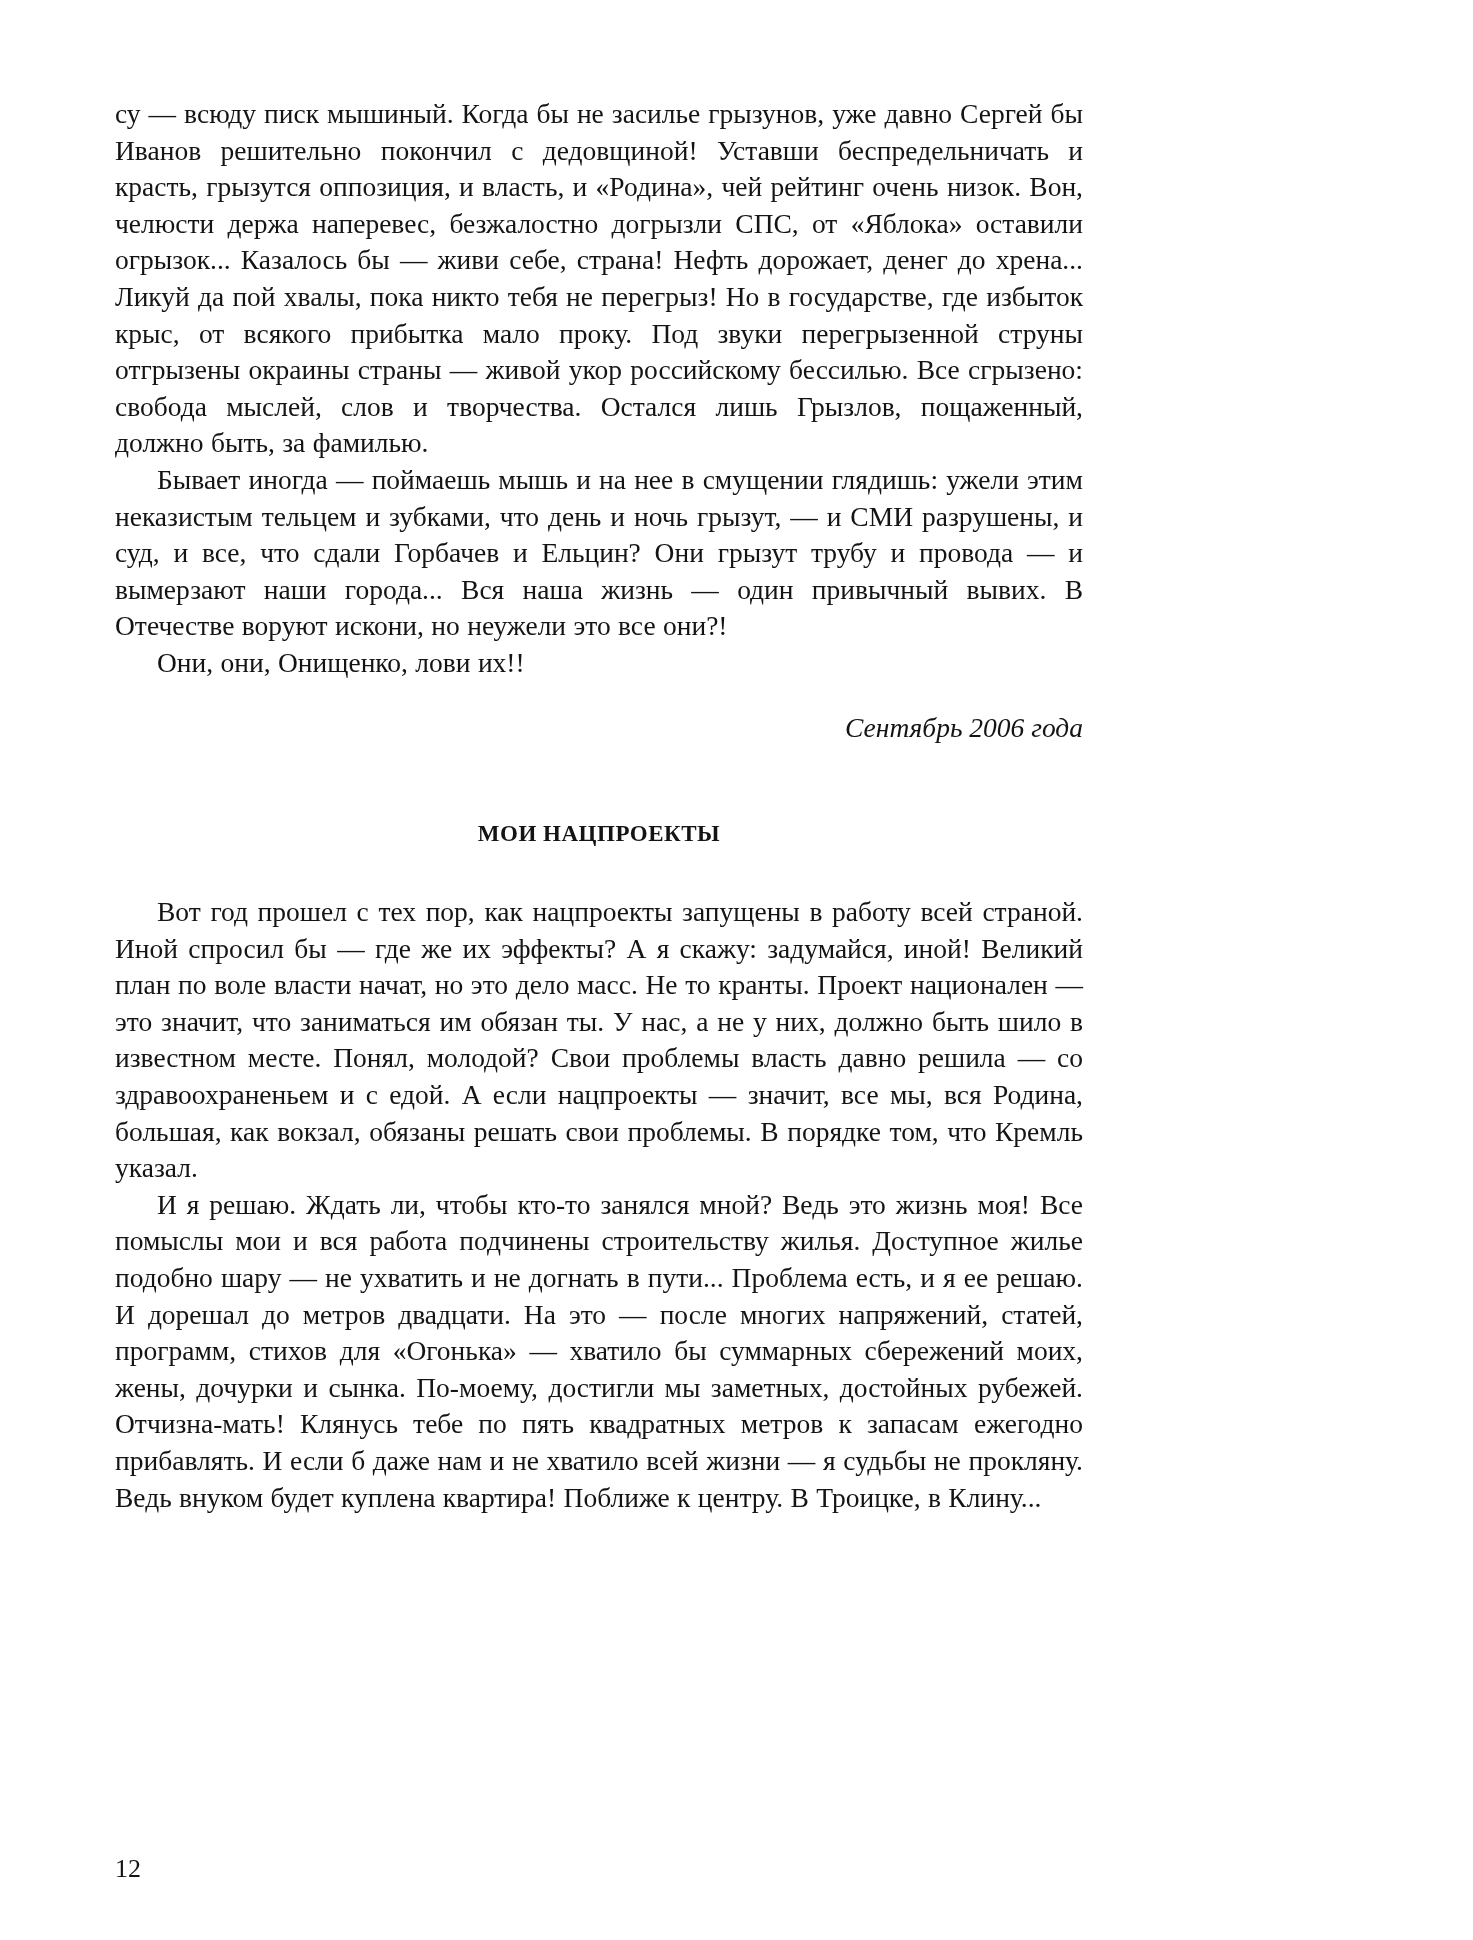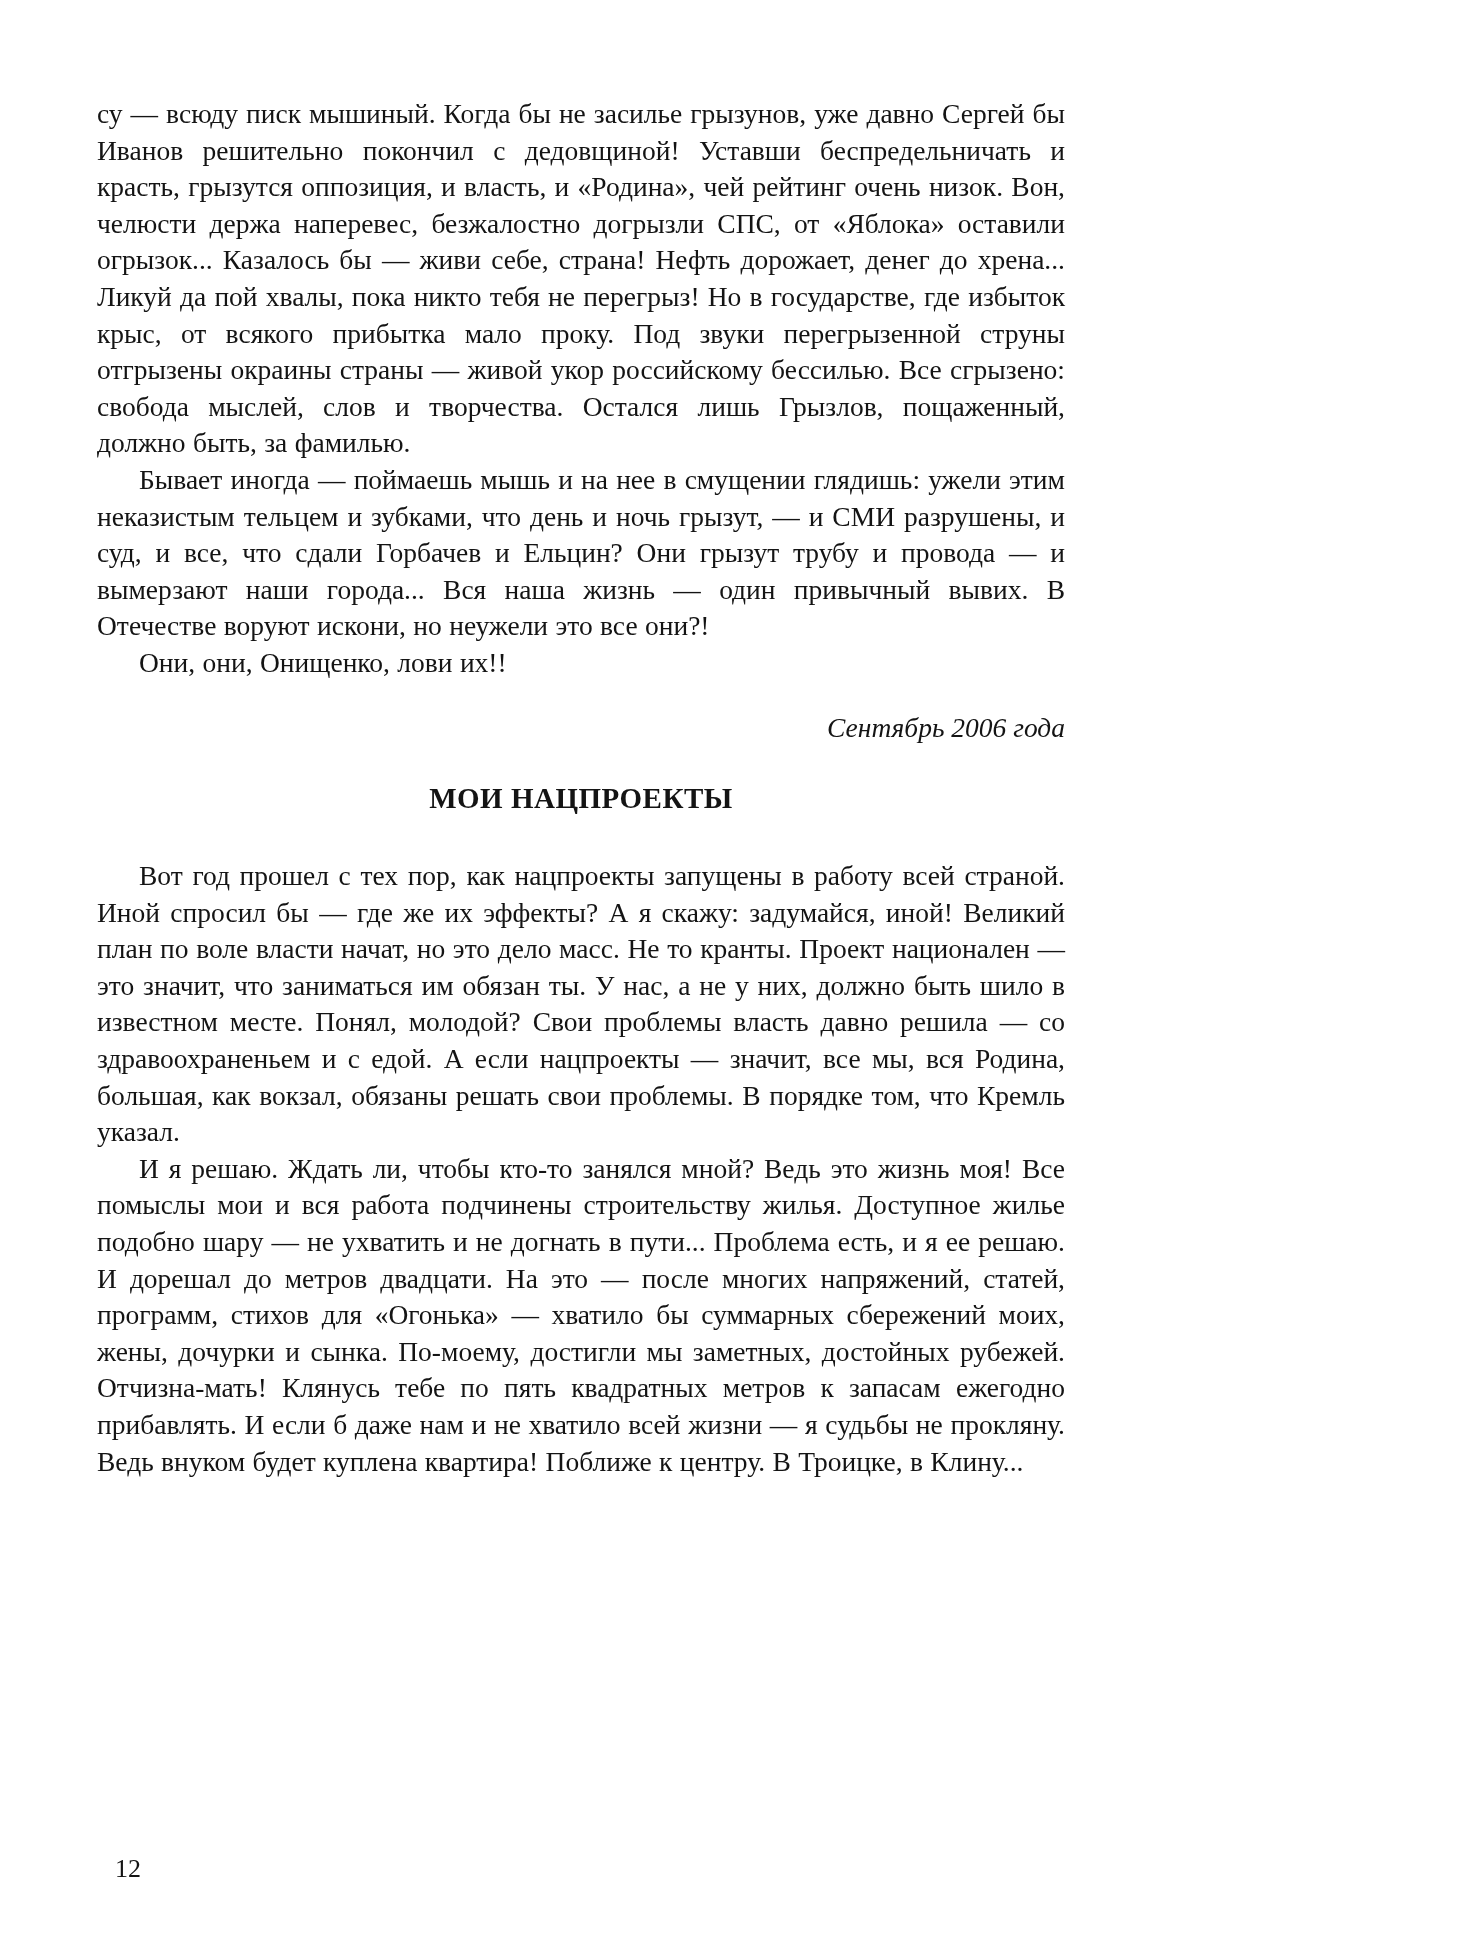--- a/index.html
+++ b/index.html
@@ -12,45 +12,45 @@
     width: 1473px;
     height: 1940px;
     margin: 0 auto;
     background: #ffffff;
     font-family: "Liberation Serif", "DejaVu Serif", serif;
     color: #141414;
     overflow: hidden;
   }
   .text-block {
     position: absolute;
-    left: 97px;
+    left: 115px;
     top: 96px;
     width: 968px;
     font-size: 27.5px;
     line-height: 36.6px;
     text-align: justify;
   }
   .para {
     margin: 0;
     text-indent: 42px;
     word-spacing: 0.5px;
   }
   .para.no-indent {
     text-indent: 0;
   }
   .date-line {
     margin: 28px 0 0 0;
     text-align: right;
     font-style: italic;
   }
   .section-heading {
-    margin: 34px 0 42px 0;
+    margin: 70px 0 42px 0;
     text-align: center;
     font-weight: bold;
-    font-size: 29px;
+    font-size: 23px;
     letter-spacing: 0.5px;
     line-height: 36px;
   }
   .lede {
     font-style: italic;
   }
   .page-number {
     position: absolute;
     left: 115px;
     bottom: 56px;

